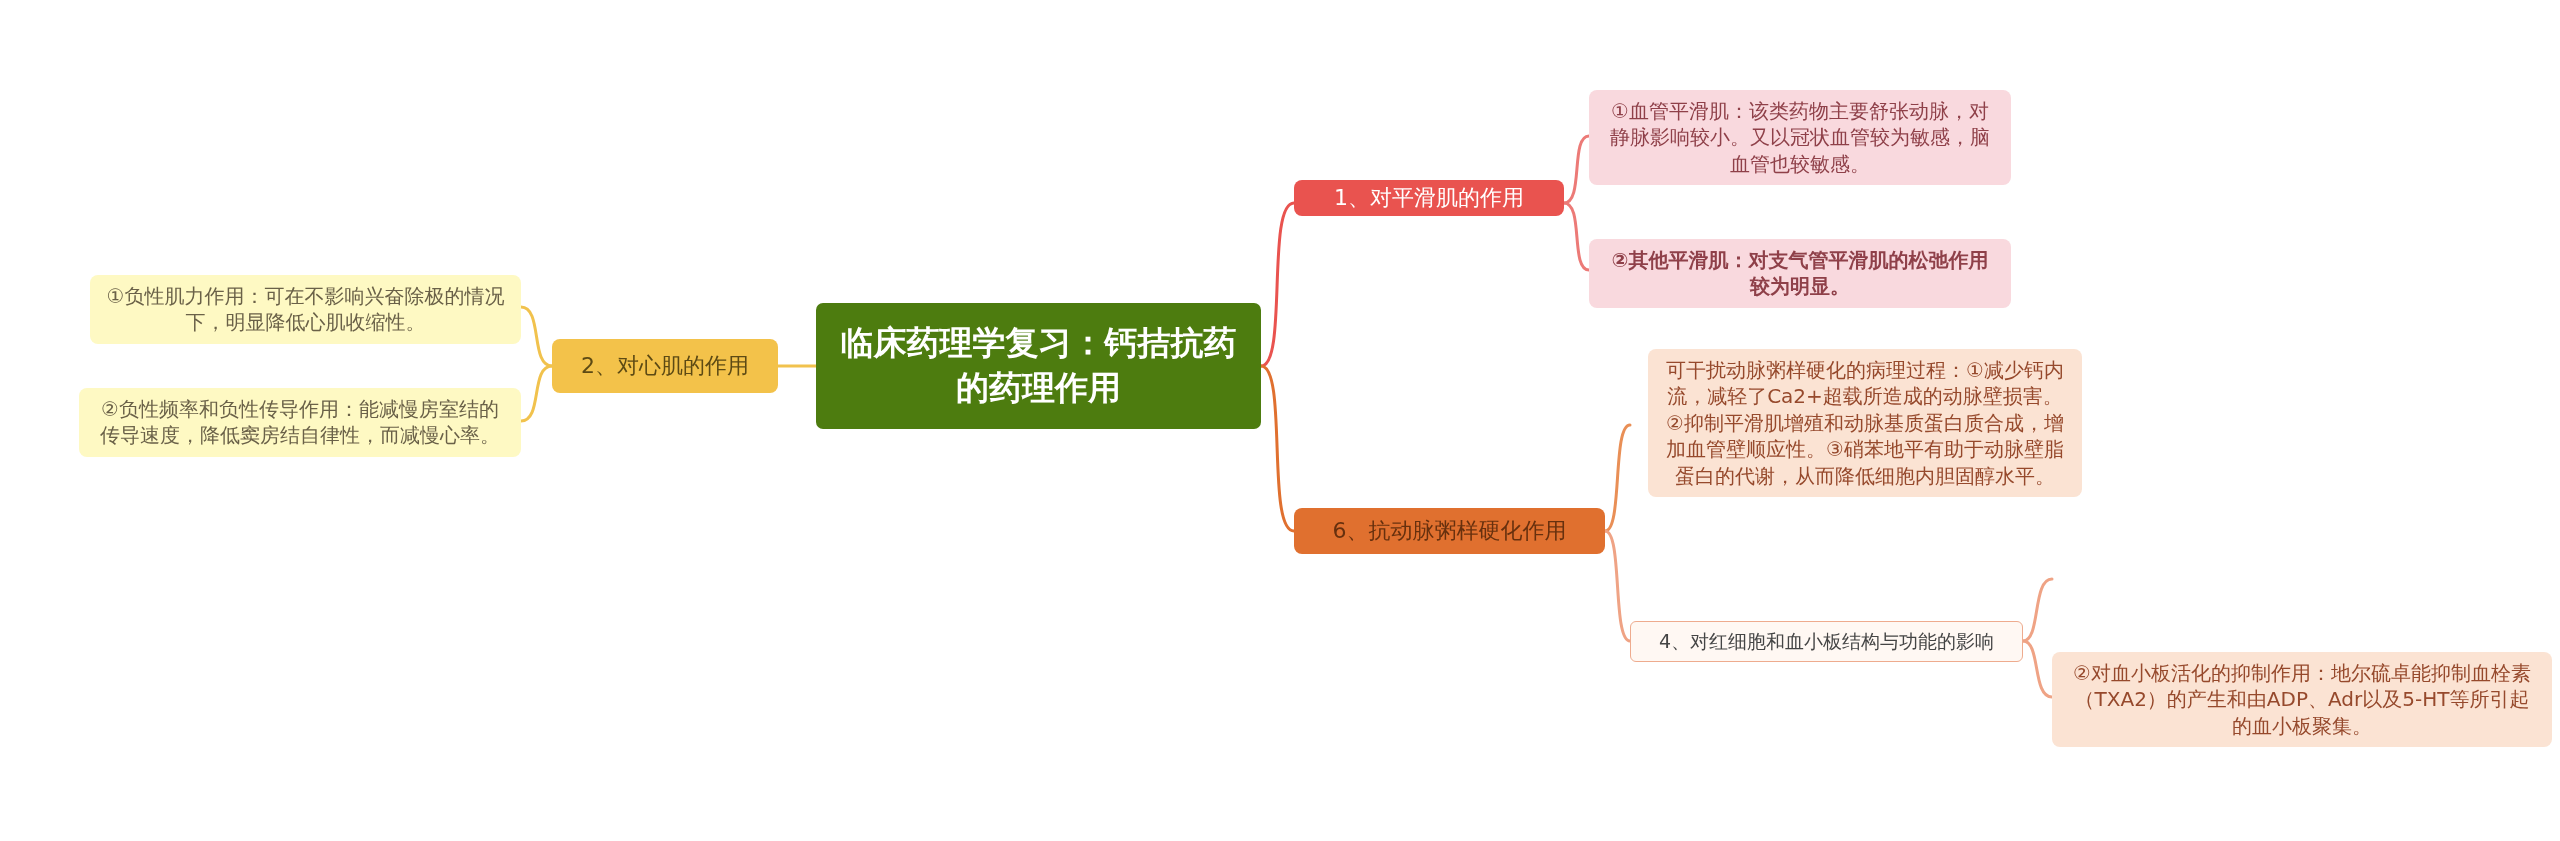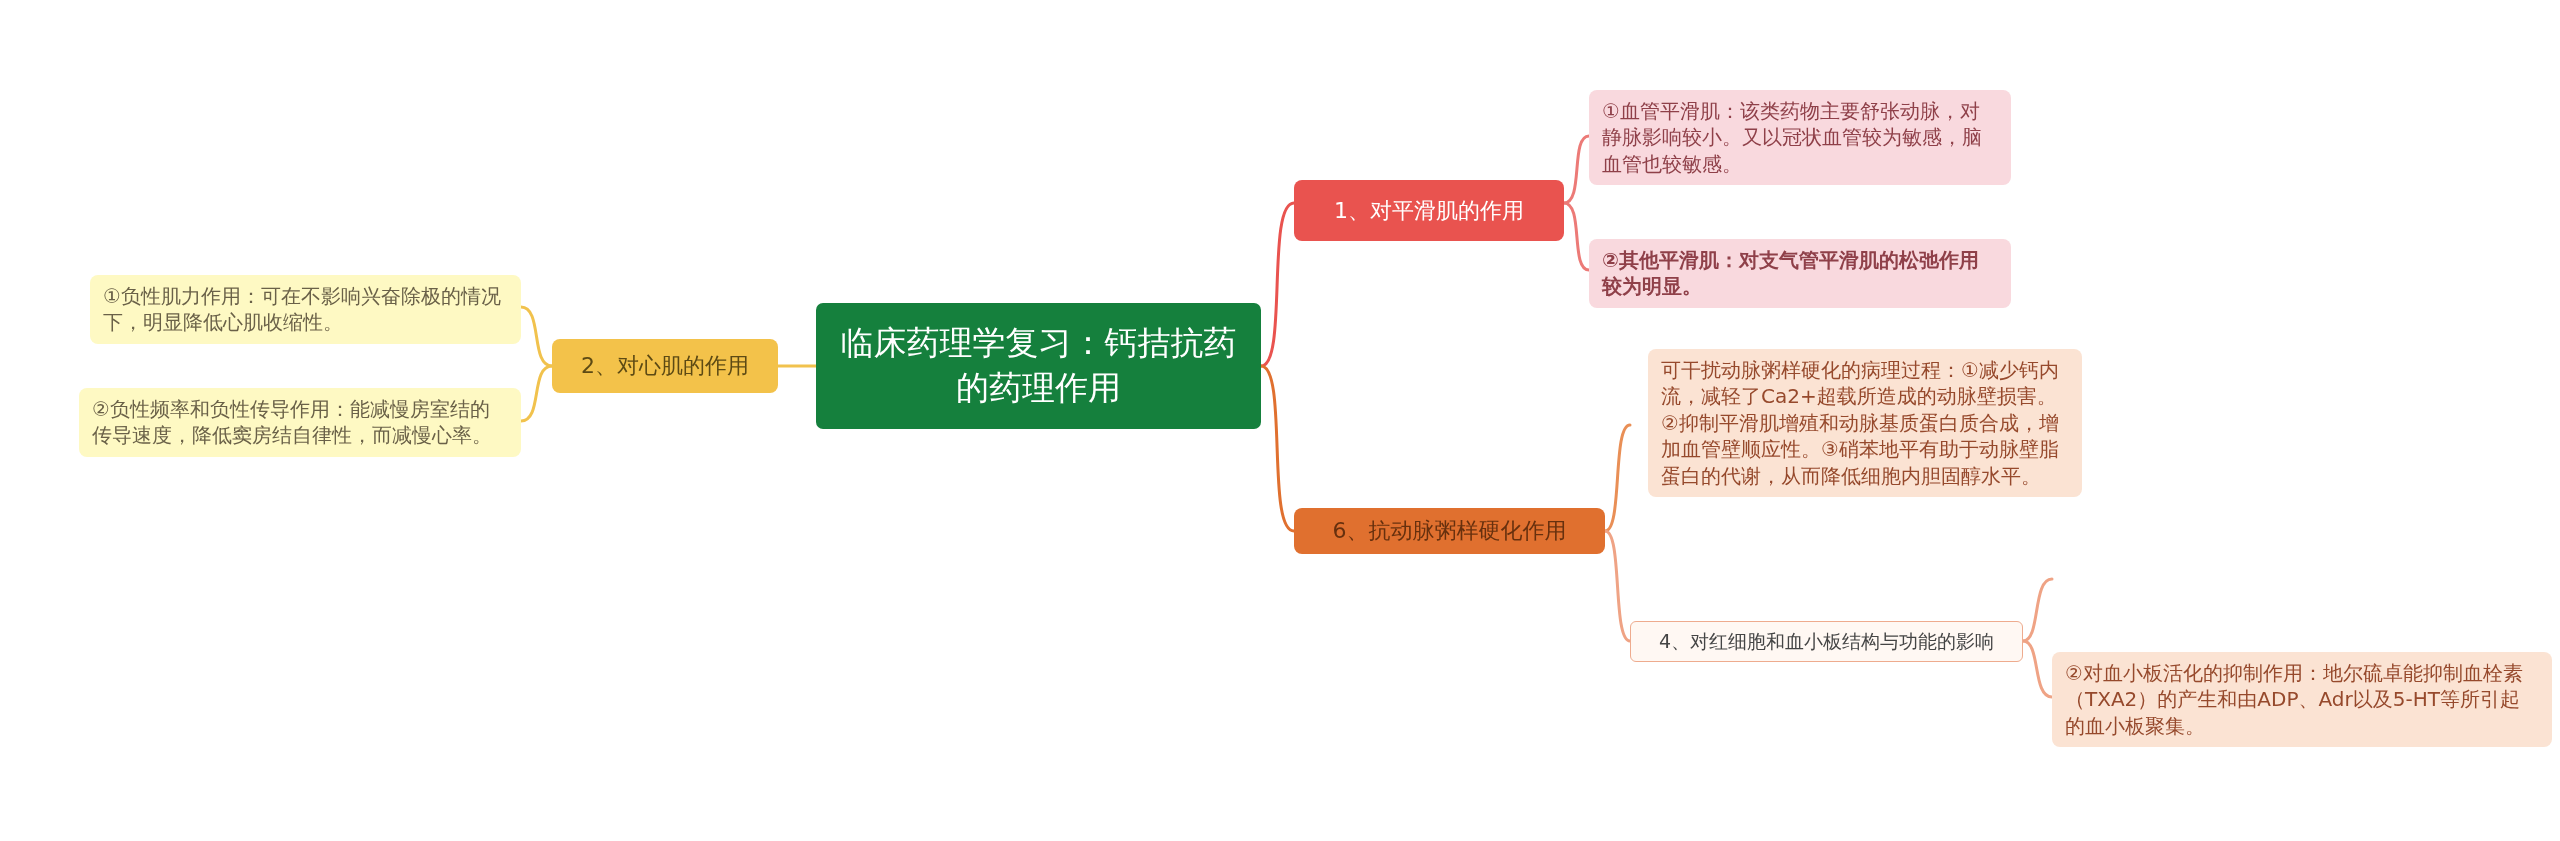--- a/index.html
+++ b/index.html
@@ -16,26 +16,26 @@
     box-sizing:border-box;
     border-radius:8px;
   }
   .topic{
     display:flex;align-items:center;justify-content:center;
     text-align:center;
     cursor:default;
   }
   .central{
     left:816px;top:303px;width:445px;height:126px;
-    background:#15803d;color:#ffffff;
+    background:#4d7c0f;color:#ffffff;
     font-size:33px;line-height:1.35;
-    padding:0 18px;border-radius:7px;
+    padding:0 18px;border-radius:7px;font-weight:bold;
   }
   .n1{
-    left:1294px;top:180px;width:270px;height:61px;
+    left:1294px;top:180px;width:270px;height:36px;
     background:#e9534f;color:#ffffff;
     font-size:22px;
   }
   .n2{
     left:552px;top:339px;width:226px;height:54px;
     background:#f3c24a;color:#5d4a14;
     font-size:22px;
   }
   .n3{
     left:1294px;top:508px;width:311px;height:46px;
@@ -44,21 +44,21 @@
   }
   .n4{
     left:1630px;top:621px;width:393px;height:41px;
     background:#fff8f3;color:#454545;
     border:1px solid #eeab8e;
     font-size:19px;border-radius:6px;align-items:center;
   }
   .leaf{
     padding:8px 13px;
     font-size:20px;line-height:1.32;
-    text-align:left;
+    text-align:center;
   }
   .cream{background:#fef9c3;color:#6a6148;}
   .pink{background:#f9d9de;color:#8f4049;}
   .peach{background:#fbe3d3;color:#96492c;}
   .l1{left:90px;top:275px;width:431px;}
   .l2{left:79px;top:388px;width:442px;}
   .p1{left:1589px;top:90px;width:422px;}
   .p2{left:1589px;top:239px;width:422px;font-weight:bold;}
   .big{left:1648px;top:349px;width:434px;}
   .r1{left:2052px;top:546px;width:421px;}

